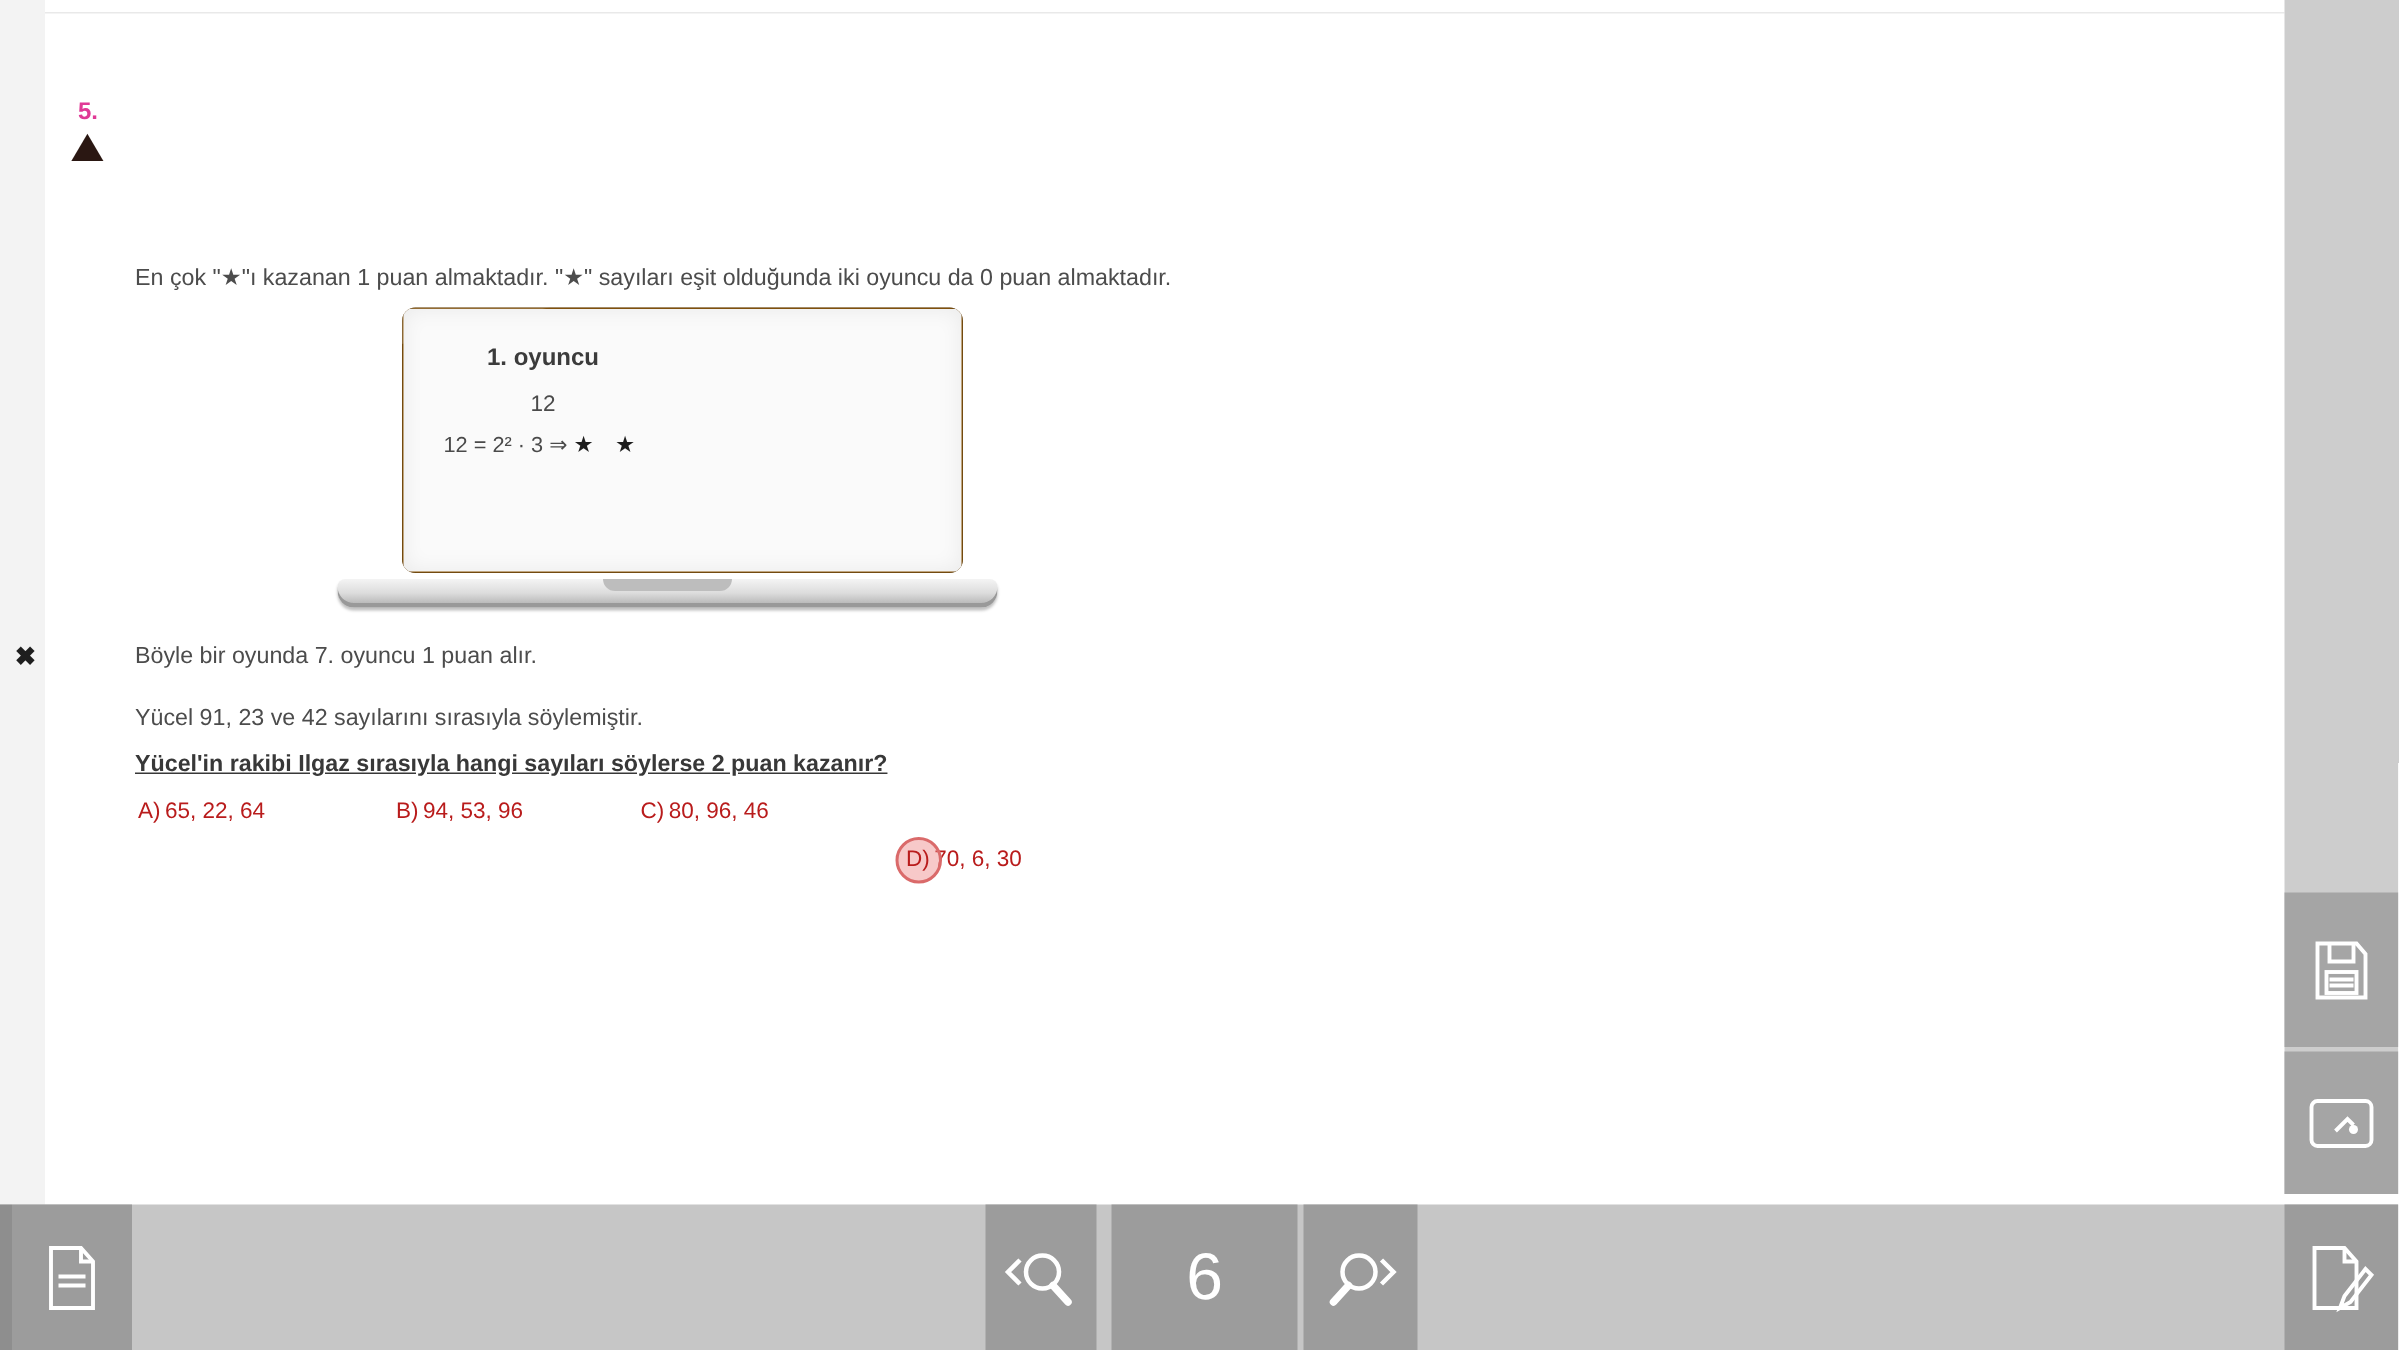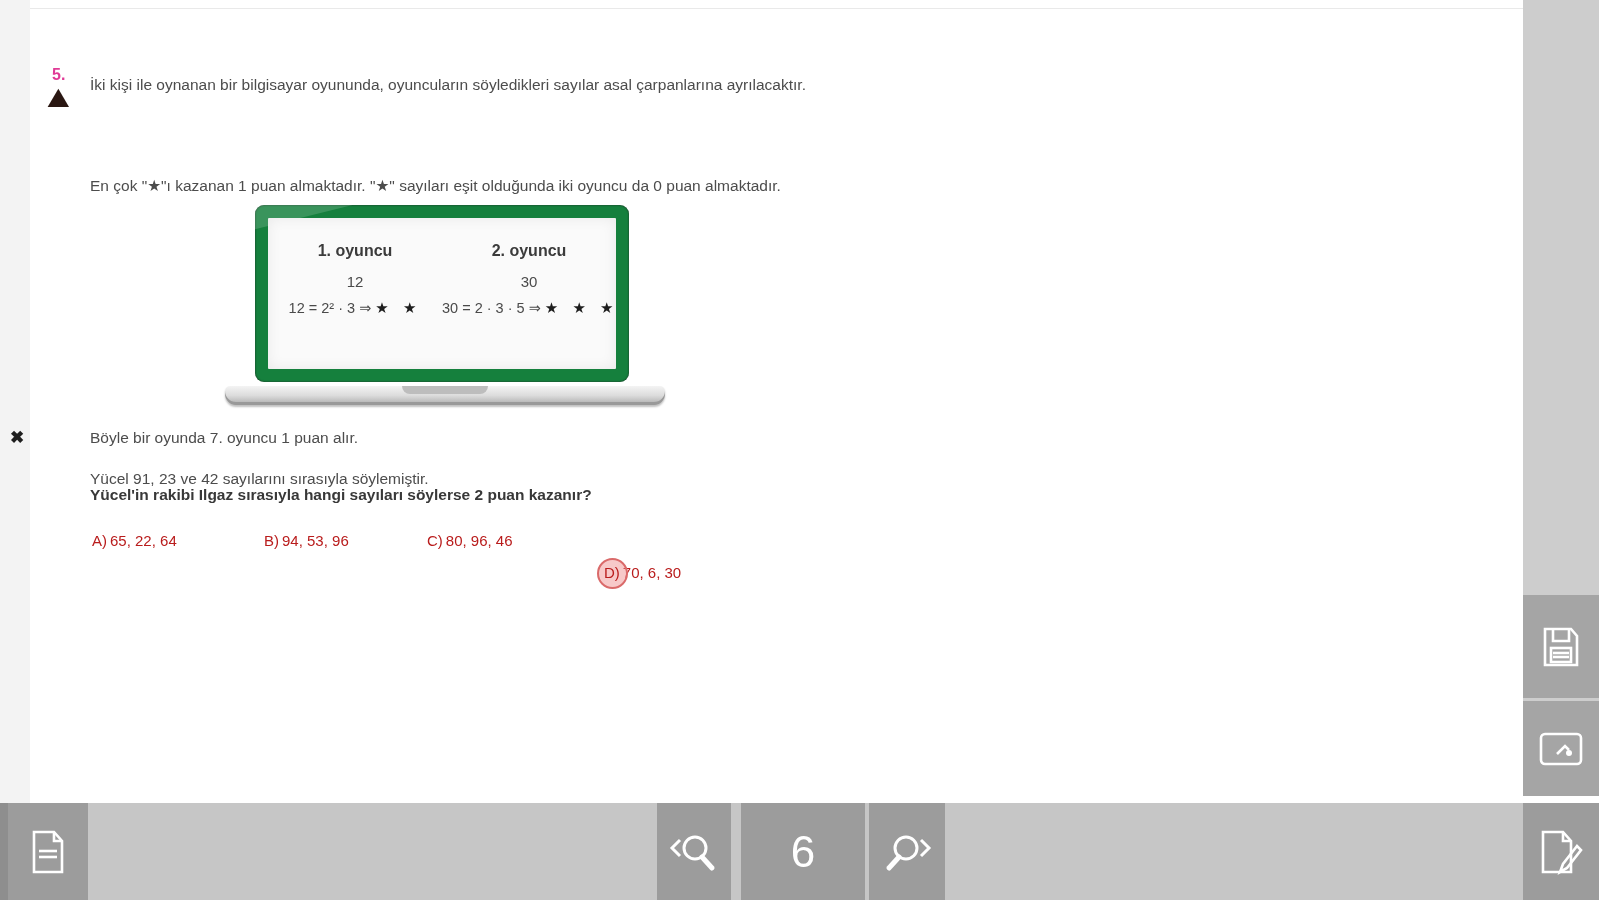--- a/index.html
+++ b/index.html
@@ -16,25 +16,25 @@
   .page { position:absolute; left:30px; top:0; width:1493px; height:803px; background:#ffffff; }
   .page-topline { position:absolute; left:0; top:8px; width:100%; height:1px; background:#e9e9e9; }
   .qnum { position:absolute; left:22px; top:66px; font-size:16px; font-weight:bold; color:#e03a96; }
   .difficulty { position:absolute; left:13px; top:80px; font-size:31px; color:#2a1712; transform:scaleX(1.18); line-height:34px; }
   .para { position:absolute; left:60px; width:820px; font-size:15.5px; line-height:20px; color:#4c4c4c; }
   .p1 { top:75px; }
   .p2 { top:121px; font-weight:bold; color:#383838; }
   .p3 { top:176px; }
   .p4 { top:428px; }
   .p5 { top:469px; }
-  .p6 { top:485px; font-weight:bold; color:#383838; }
+  .p6 { top:500px; font-weight:bold; color:#383838;text-decoration:underline; }
   
   .laptop { position:absolute; left:195px; top:205px; width:440px; height:200px; }
-  .lap-bezel { position:absolute; left:30px; top:0; width:374px; height:177px; background:#15803d;
-    border-radius:9px; padding:13px; box-shadow:inset 0 0 2px #1f1f1f; overflow:hidden; }
+  .lap-bezel { position:absolute; left:43px; top:0; width:374px; height:177px; background:#a16207;
+    border-radius:9px; padding:1px; box-shadow:inset 0 0 2px #1f1f1f; overflow:hidden; }
   .lap-shine { position:absolute; left:-40px; top:-30px; width:190px; height:40px; background:rgba(255,255,255,.16); transform:rotate(-14deg); }
   .lap-display { position:relative; width:100%; height:100%; background:#fafafa; border-radius:1px;
     display:flex; flex-direction:row; box-shadow:inset 0 0 14px rgba(0,0,0,.07); }
   .lap-col { width:50%; text-align:center; padding-top:24px; }
   .lap-title { font-size:16px; font-weight:bold; color:#3b3b3b; }
   .lap-num { margin-top:13px; font-size:15px; color:#4a4a4a; }
   .lap-eq { margin-top:9px; font-size:14.5px; color:#4a4a4a; white-space:nowrap; }
   .lap-stars { letter-spacing:5px; font-size:15px; color:#1d1d1d; }
   .lap-base { position:absolute; left:0; bottom:0; width:440px; height:19px;
     background:linear-gradient(180deg,#f4f4f4 0%,#dcdcdc 50%,#ababab 100%);
@@ -74,36 +74,30 @@
   <div class="left-rail">
     <button class="close-x">✖</button>
   </div>
 
   <div class="page">
     <div class="page-topline"></div>
 
     <div class="qnum">5.</div>
     <div class="difficulty">▲</div>
 
-    <div class="para p1">İki kişi ile oynanan bir bilgisayar oyununda, oyuncuların söyledikleri sayılar asal çarpanlarına ayrılacaktır.</div>
     <div class="para p3">En çok "★"ı kazanan 1 puan almaktadır. "★" sayıları eşit olduğunda iki oyuncu da 0 puan almaktadır.</div>
 
     <div class="laptop">
       <div class="lap-bezel">
         <div class="lap-shine"></div>
         <div class="lap-display">
           <div class="lap-col">
             <div class="lap-title">1. oyuncu</div>
             <div class="lap-num">12</div>
             <div class="lap-eq"><span>12 = 2² · 3 ⇒</span> <span class="lap-stars">★ ★</span></div>
-          </div>
-          <div class="lap-col">
-            <div class="lap-title">2. oyuncu</div>
-            <div class="lap-num">30</div>
-            <div class="lap-eq"><span>30 = 2 · 3 · 5 ⇒</span> <span class="lap-stars">★ ★ ★</span></div>
           </div>
         </div>
       </div>
       <div class="lap-base">
         <div class="lap-notch"></div>
       </div>
     </div>
 
     <div class="para p4">Böyle bir oyunda 7. oyuncu 1 puan alır.</div>
     <div class="para p5">Yücel 91, 23 ve 42 sayılarını sırasıyla söylemiştir.</div>

